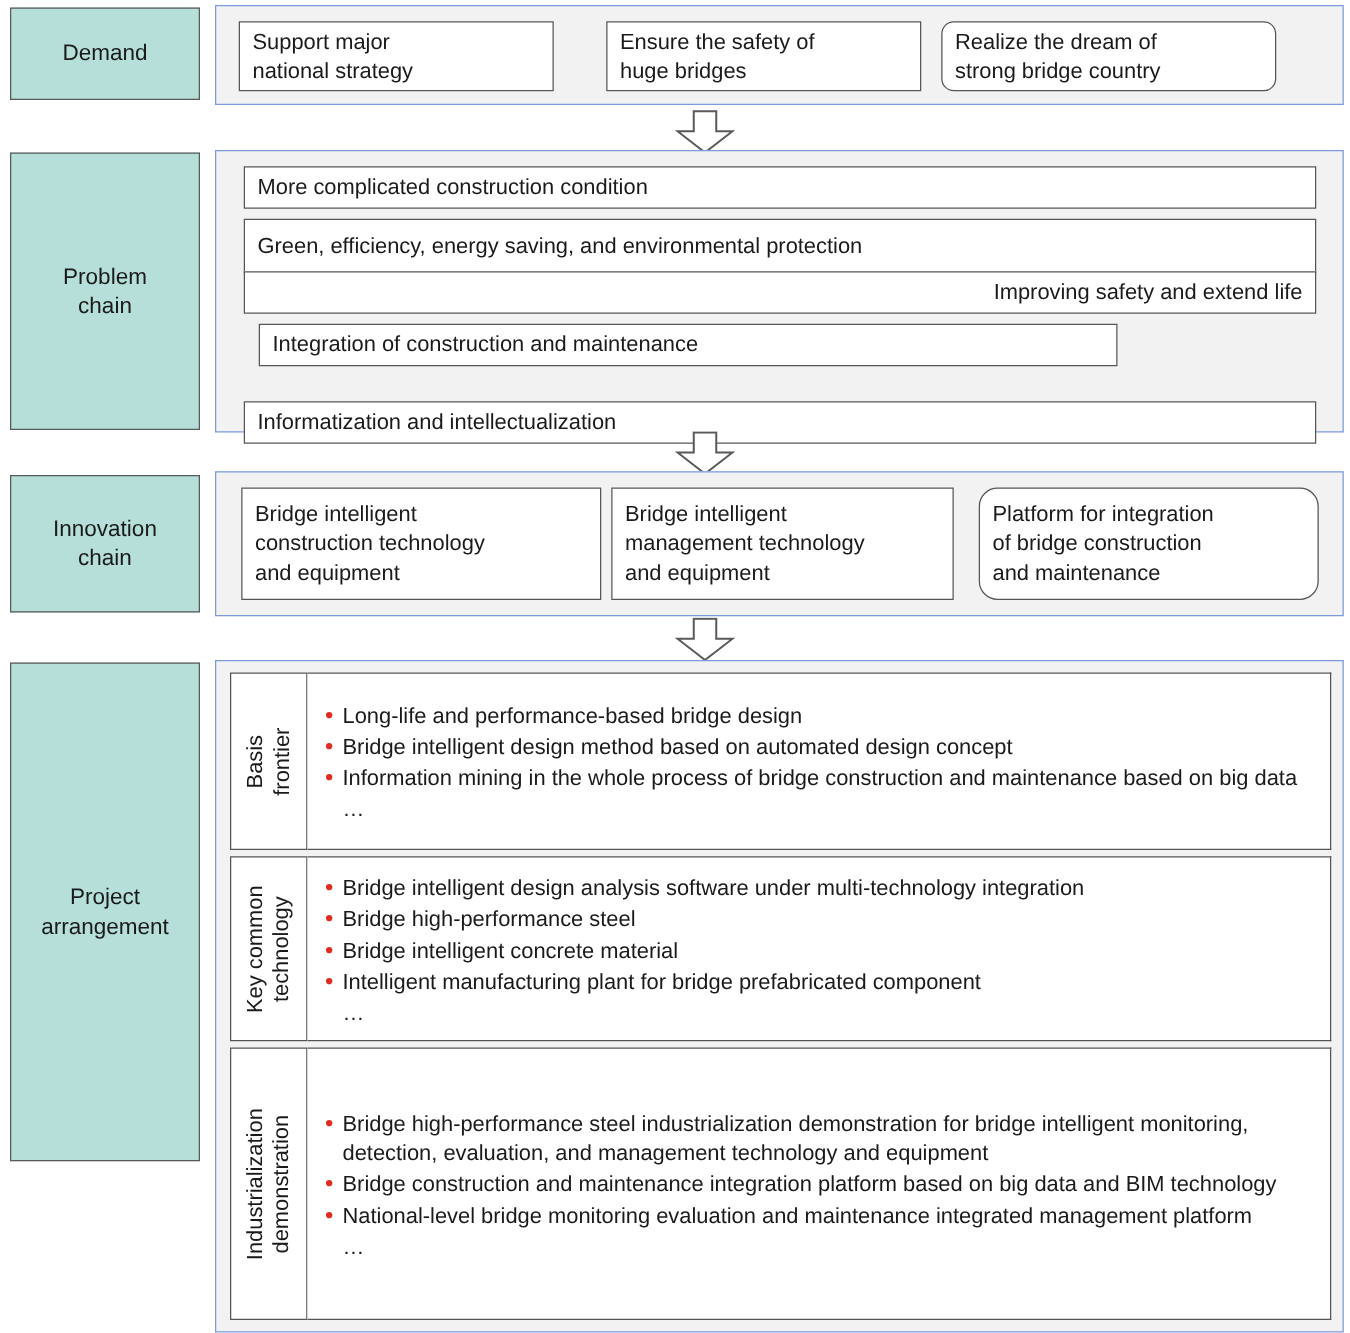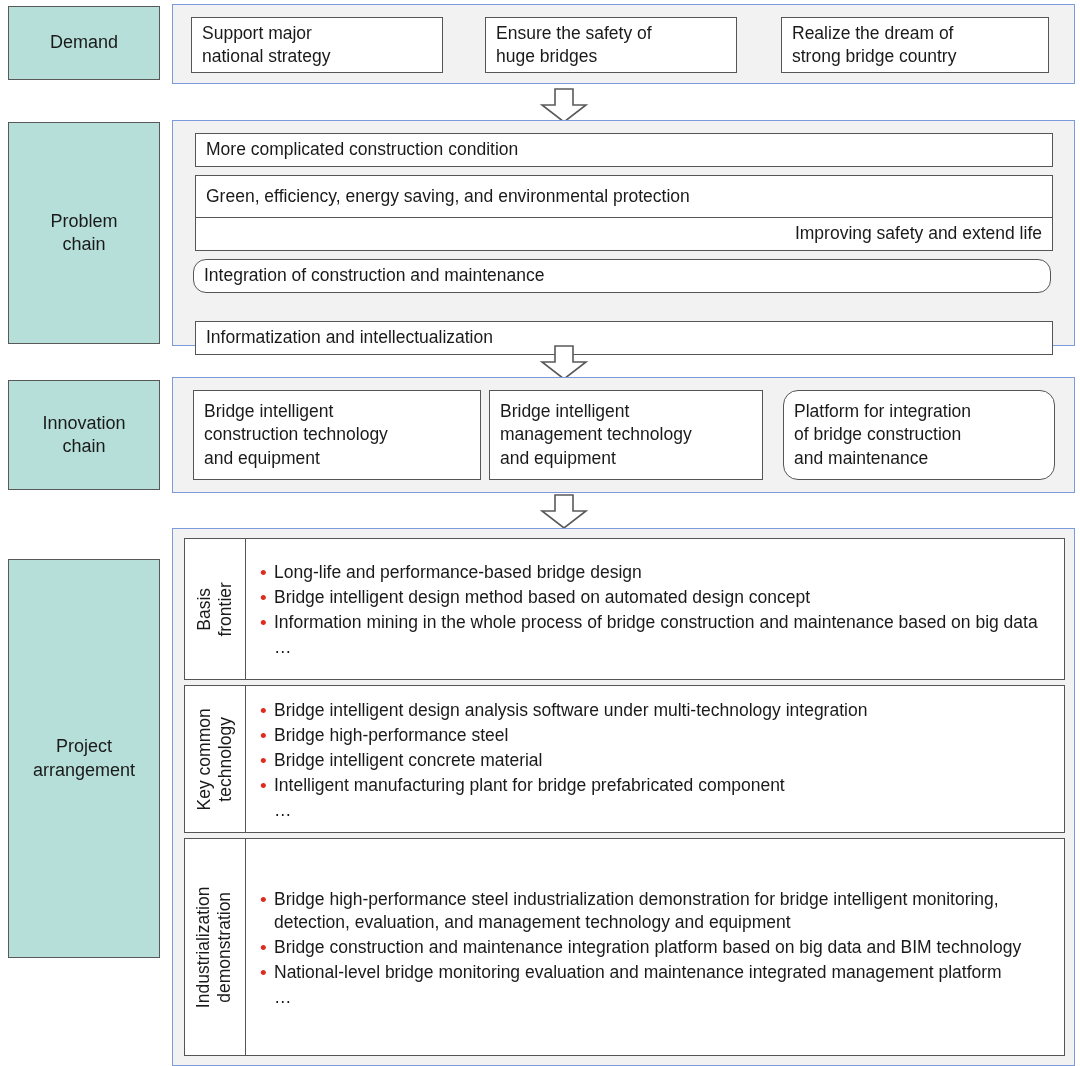--- a/index.html
+++ b/index.html
@@ -146,21 +146,21 @@
         <span>Support major</span><br>
         <span>national strategy</span>
       </span>
     </div>
     <div class="box" style="left:312px; top:12px; width:252px; height:56px;">
       <span>
         <span>Ensure the safety of</span><br>
         <span>huge bridges</span>
       </span>
     </div>
-    <div class="box" style="left:608px; top:12px; width:268px; height:56px;">
+    <div class="box" style="left:580px; top:12px; width:268px; height:56px;border-radius:10px;">
       <span>
         <span>Realize the dream of</span><br>
         <span>strong bridge country</span>
       </span>
     </div>
   </div>
 
   <svg class="arrow" style="left:540px; top:88px;" viewBox="0 0 48 36" xmlns="http://www.w3.org/2000/svg">
     <polygon points="15,1 33,1 33,17 46,17 24,34 2,17 15,17" fill="#ffffff" stroke="#595959" stroke-width="1.6" stroke-linejoin="miter"></polygon>
   </svg>
@@ -175,21 +175,21 @@
   <div class="panel" style="top:120px; height:226px;">
     <div class="box" style="left:22px; top:12px; width:858px; height:34px;">
       <span>More complicated construction condition</span>
     </div>
     <div class="box" style="left:22px; top:54px; width:858px; height:44px;">
       <span>Green, efficiency, energy saving, and environmental protection</span>
     </div>
     <div class="box" style="left:22px; top:96px; width:858px; height:34px;justify-content:flex-end;">
       <span>Improving safety and extend life</span>
     </div>
-    <div class="box" style="left:20px; top:138px; width:858px; height:34px;border-radius:13px;">
+    <div class="box" style="left:34px; top:138px; width:687px; height:34px;">
       <span>Integration of construction and maintenance</span>
     </div>
     <div class="box" style="left:22px; top:180px; width:858px; height:34px;margin-top:20px;">
       <span>Informatization and intellectualization</span>
     </div>
   </div>
 
   <svg class="arrow" style="left:540px; top:345px;" viewBox="0 0 48 36" xmlns="http://www.w3.org/2000/svg">
     <polygon points="15,1 33,1 33,17 46,17 24,34 2,17 15,17" fill="#ffffff" stroke="#595959" stroke-width="1.6" stroke-linejoin="miter"></polygon>
   </svg>
@@ -222,21 +222,21 @@
         <span>of bridge construction</span><br>
         <span>and maintenance</span>
       </span>
     </div>
   </div>
 
   <svg class="arrow" style="left:540px; top:494px;" viewBox="0 0 48 36" xmlns="http://www.w3.org/2000/svg">
     <polygon points="15,1 33,1 33,17 46,17 24,34 2,17 15,17" fill="#ffffff" stroke="#595959" stroke-width="1.6" stroke-linejoin="miter"></polygon>
   </svg>
 
-  <div class="stage-label" style="top:530px; height:399px;margin-top:29px;">
+  <div class="stage-label" style="top:530px; height:399px;">
     <span>
       <span>Project</span><br>
       <span>arrangement</span>
     </span>
   </div>
 
   <div class="panel" style="top:528px; height:538px;">
 
     <div class="grp" style="top:9px; height:142px; left:11px; width:881px;">
       <div class="grp-label">

